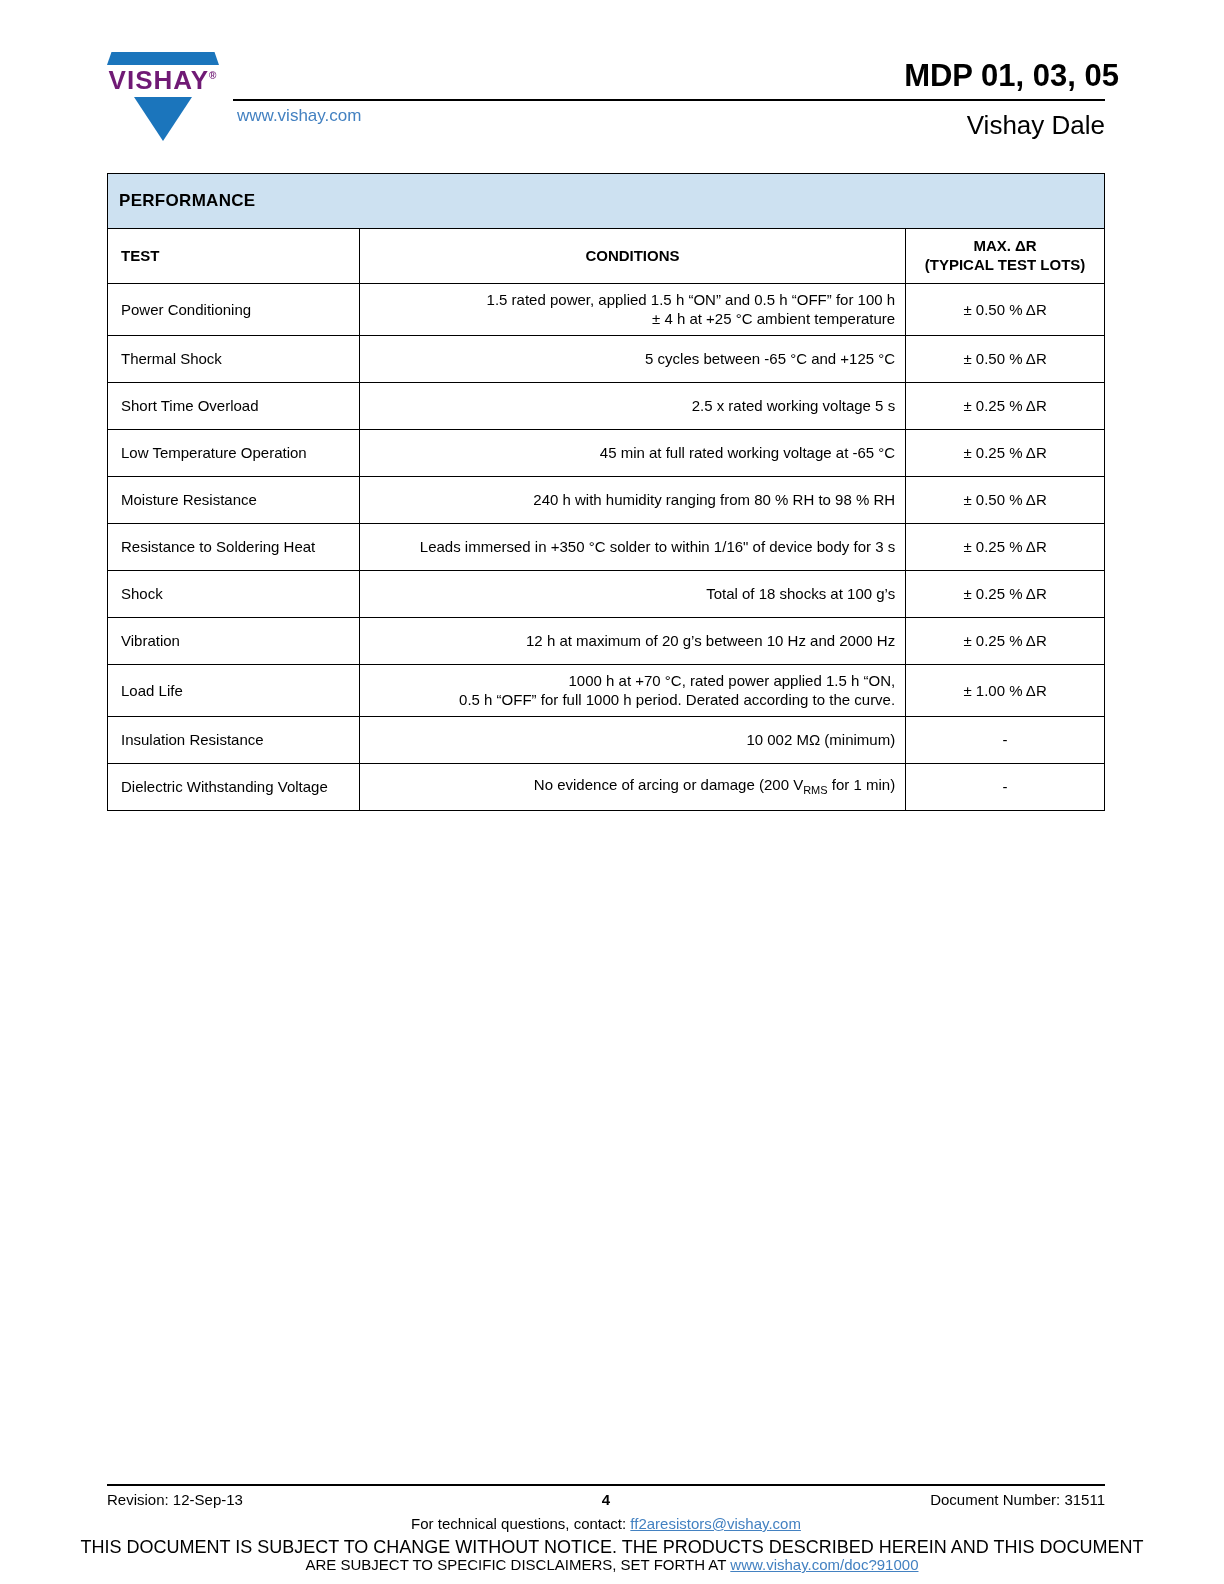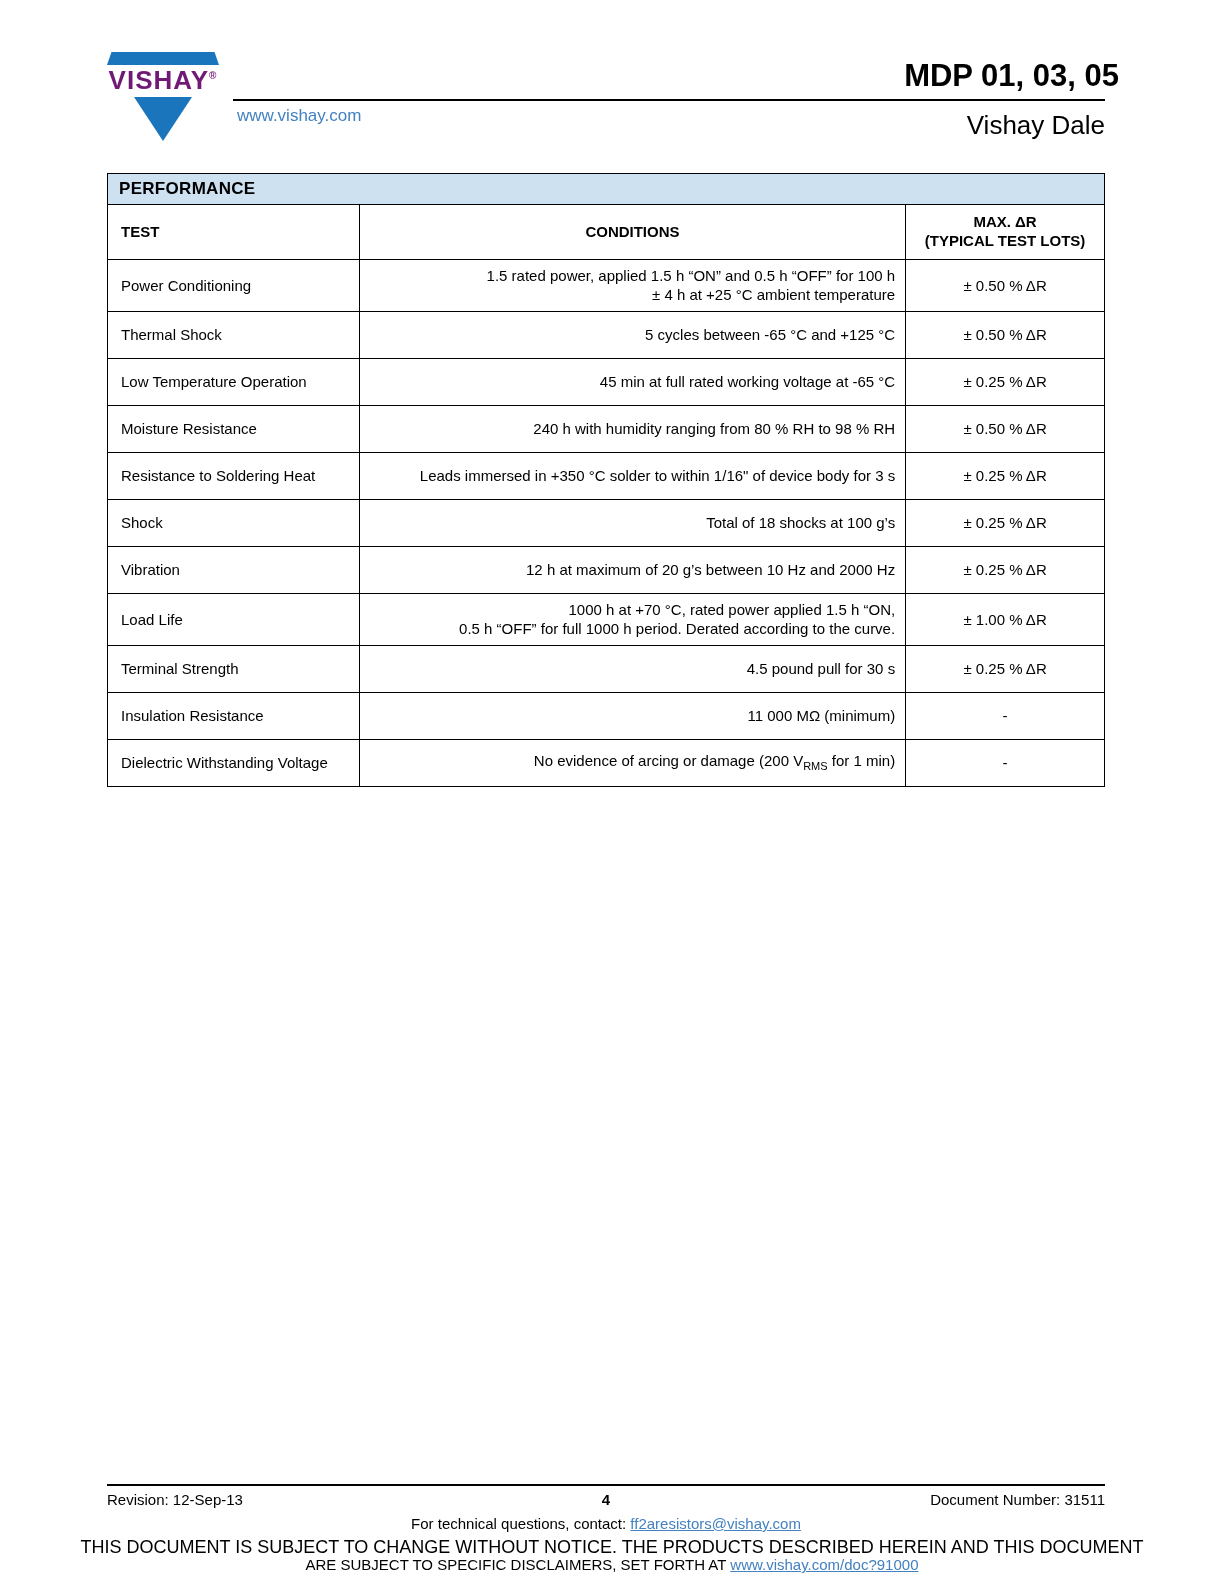--- a/index.html
+++ b/index.html
@@ -36,21 +36,21 @@
   }
   .perf-table td, .perf-table th { border: 1.5px solid #000; }
   .col-test { width: 252px; }
   .col-cond { width: 547px; }
   .col-max  { width: 199px; }
 
   .banner {
     background: #cde1f1;
     font-weight: bold;
     font-size: 17px;
-    padding: 5px 11px;
+    padding: 17px 11px;
     letter-spacing: 0.3px;
     margin-top: 11px;
   }
   .head-row th { font-weight: bold; font-size: 15px; padding: 8px 6px; }
   .test-h { text-align: left; padding-left: 13px !important; margin-top: 44px; }
   .cond-h { text-align: center; }
   .max-h  { text-align: center; line-height: 1.25; }
 
   .perf-table td.test { text-align: left; padding: 8px 8px 8px 13px; height: 47px; }
   .perf-table td.cond { text-align: right; padding: 6px 10px; white-space: pre-line; line-height: 1.3; }
@@ -109,20 +109,25 @@
         <td class="cond">1.5 rated power, applied 1.5 h “ON” and 0.5 h “OFF” for 100 h
 ± 4 h at +25 °C ambient temperature</td>
         <td class="max">± 0.50 % ΔR</td>
       </tr>
       <tr>
         <td class="test">Thermal Shock</td>
         <td class="cond">5 cycles between -65 °C and +125 °C</td>
         <td class="max">± 0.50 % ΔR</td>
       </tr>
       <tr>
+        <td class="test">Short Time Overload</td>
+        <td class="cond">2.5 x rated working voltage 5 s</td>
+        <td class="max">± 0.25 % ΔR</td>
+      </tr>
+      <tr>
         <td class="test">Low Temperature Operation</td>
         <td class="cond">45 min at full rated working voltage at -65 °C</td>
         <td class="max">± 0.25 % ΔR</td>
       </tr>
       <tr>
         <td class="test">Moisture Resistance</td>
         <td class="cond">240 h with humidity ranging from 80 % RH to 98 % RH</td>
         <td class="max">± 0.50 % ΔR</td>
       </tr>
       <tr>
@@ -140,27 +145,22 @@
         <td class="cond">12 h at maximum of 20 g’s between 10 Hz and 2000 Hz</td>
         <td class="max">± 0.25 % ΔR</td>
       </tr>
       <tr>
         <td class="test">Load Life</td>
         <td class="cond">1000 h at +70 °C, rated power applied 1.5 h “ON,
 0.5 h “OFF” for full 1000 h period.  Derated according to the curve.</td>
         <td class="max">± 1.00 % ΔR</td>
       </tr>
       <tr>
-        <td class="test">Terminal Strength</td>
-        <td class="cond">4.5 pound pull for 30 s</td>
-        <td class="max">± 0.25 % ΔR</td>
-      </tr>
-      <tr>
         <td class="test">Insulation Resistance</td>
-        <td class="cond">11 000 MΩ (minimum)</td>
+        <td class="cond">10 002 MΩ (minimum)</td>
         <td class="max">-</td>
       </tr>
       <tr>
         <td class="test">Dielectric Withstanding Voltage</td>
         <td class="cond"><span>No evidence of arcing or damage (200 V</span><sub>RMS</sub><span> for 1 min)</span></td>
         <td class="max">-</td>
       </tr>
     </tbody>
   </table>
 

